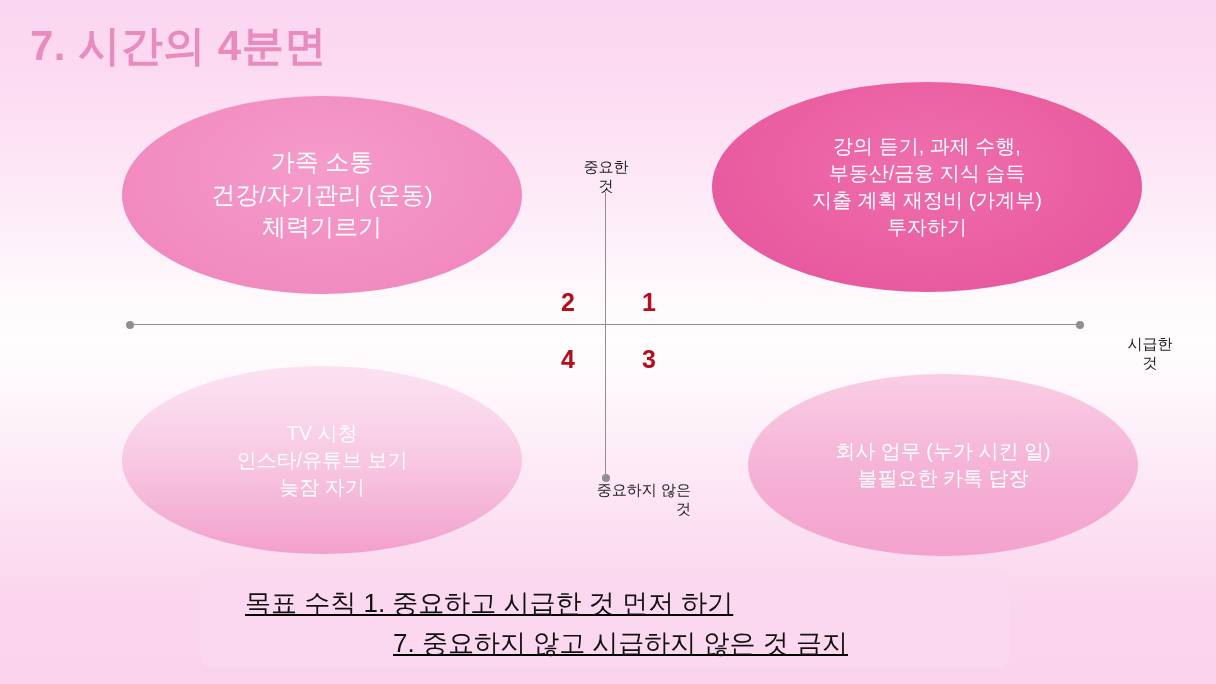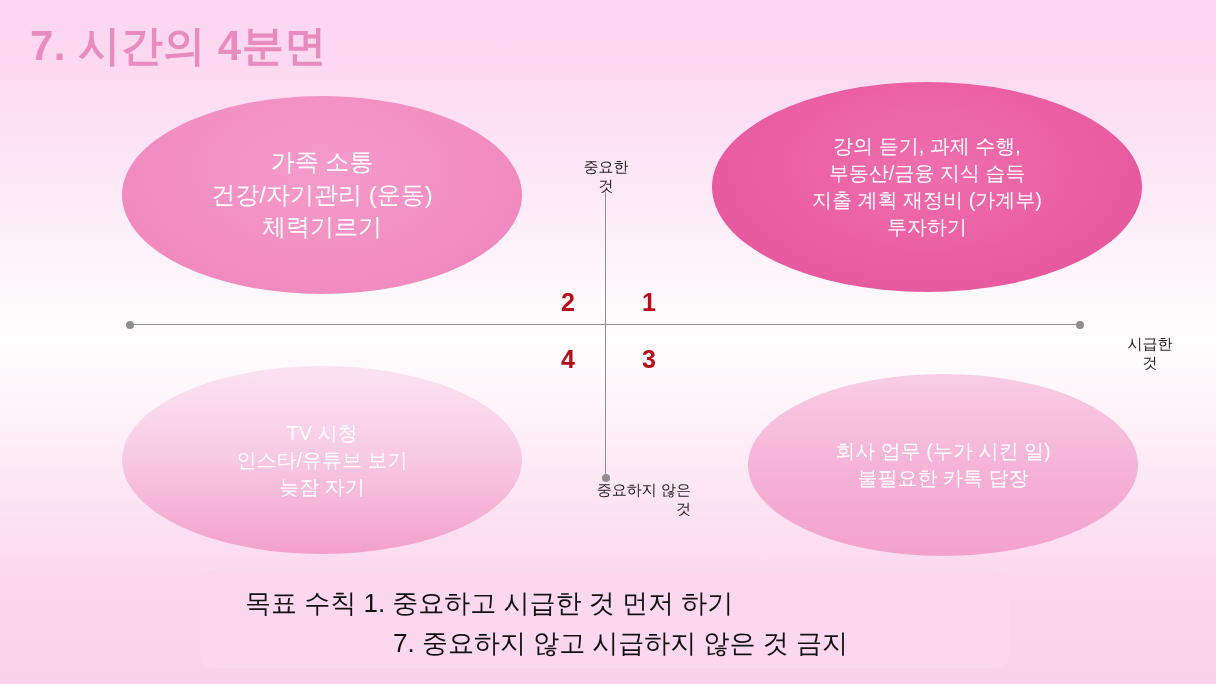--- a/index.html
+++ b/index.html
@@ -140,20 +140,21 @@
     position: absolute;
     left: 200px;
     top: 570px;
     width: 810px;
     height: 98px;
     box-sizing: border-box;
     border: 1px solid #f7d9ee;
     border-radius: 12px;
     background: #fbd8f0;
     padding: 12px 26px 0 44px;
+    text-decoration: underline;
   }
   .footer-line {
     font-size: 26px;
     color: #111111;
     line-height: 1.55;
     white-space: nowrap;
   }
   #footer-line-2 { padding-left: 148px; }
 </style>
 </head>

